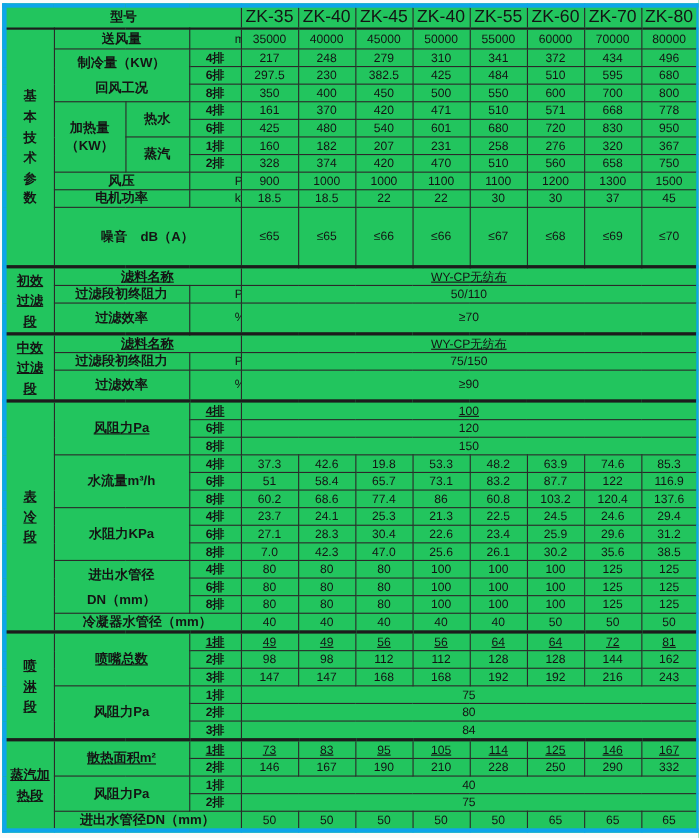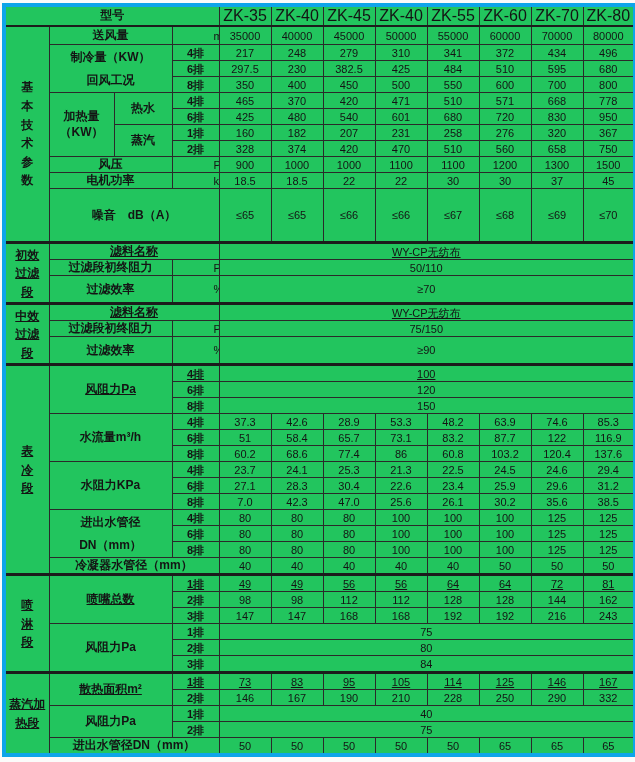--- a/index.html
+++ b/index.html
@@ -100,21 +100,21 @@
           <td>550</td>
           <td>600</td>
           <td>700</td>
           <td>800</td>
         </tr>
         <tr>
           <td rowspan="4" class="lbl kw">加热量
 （KW）</td>
           <td rowspan="2" class="lbl">热水</td>
           <td class="rk">4排</td>
-          <td>465</td>
+          <td>161</td>
           <td>370</td>
           <td>420</td>
           <td>471</td>
           <td>510</td>
           <td>571</td>
           <td>668</td>
           <td>778</td>
         </tr>
         <tr>
           <td class="rk">6排</td>
@@ -233,21 +233,21 @@
         </tr>
         <tr>
           <td class="rk">8排</td>
           <td colspan="8">150</td>
         </tr>
         <tr>
           <td colspan="2" rowspan="3" class="lbl">水流量m³/h</td>
           <td class="rk">4排</td>
           <td>37.3</td>
           <td>42.6</td>
-          <td>28.9</td>
+          <td>19.8</td>
           <td>53.3</td>
           <td>48.2</td>
           <td>63.9</td>
           <td>74.6</td>
           <td>85.3</td>
         </tr>
         <tr>
           <td class="rk">6排</td>
           <td>51</td>
           <td>58.4</td>

